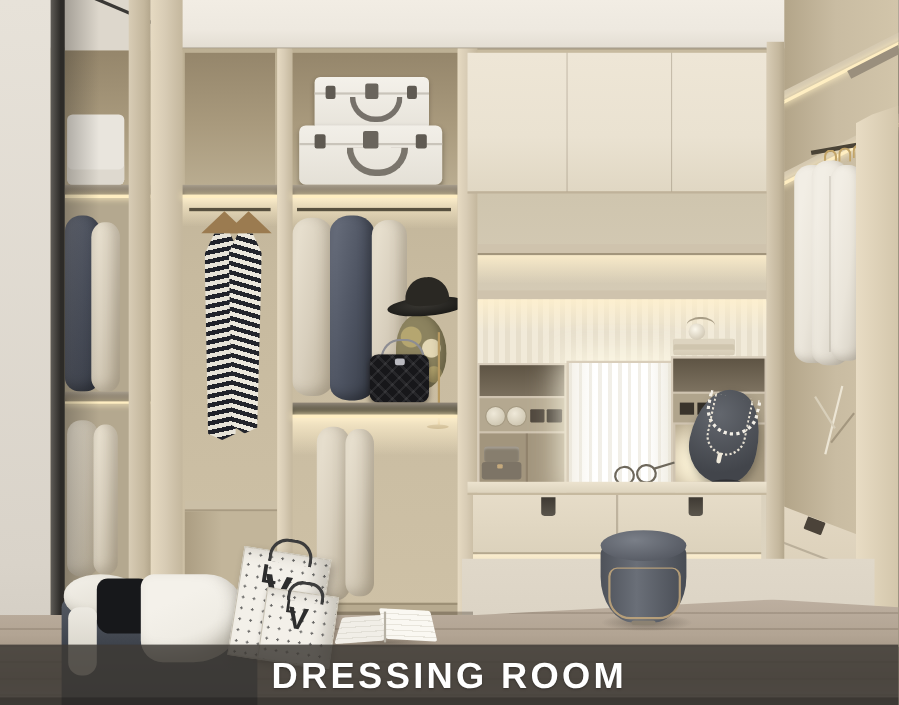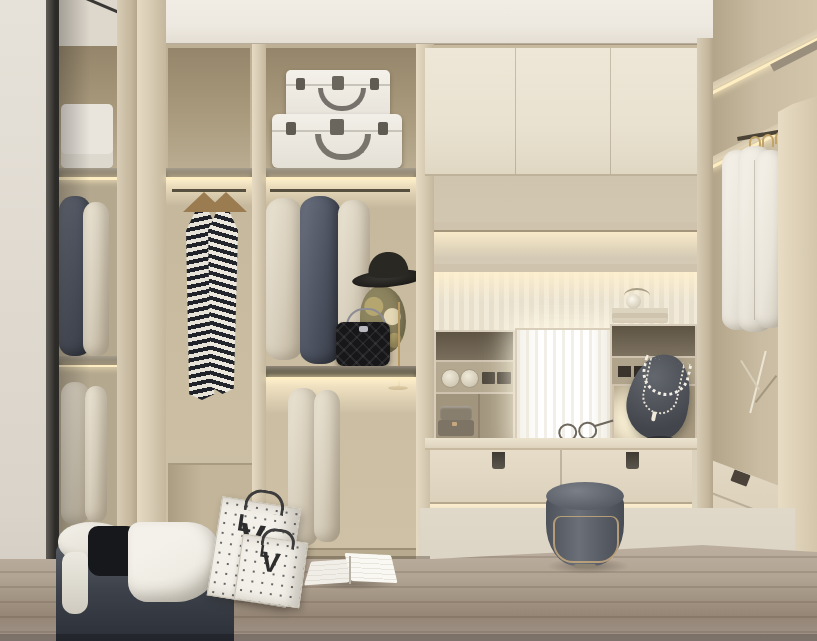--- a/index.html
+++ b/index.html
@@ -258,15 +258,18 @@
     </div>
   </div>
 
   <div class="abs" style="left:306px;top:578px;width:92px;height:12px;background:radial-gradient(ellipse,rgba(30,26,20,.3),rgba(30,26,20,0) 70%);"></div>
   <div class="abs" style="left:306px;top:548px;width:90px;height:40px;">
     <div class="abs" style="left:2px;top:12px;width:44px;height:24px;background:repeating-linear-gradient(180deg,#f1eee7 0 4px,#e2dfd6 4px 5px);transform:skewX(-20deg) rotate(-4deg);border-radius:2px;"></div>
     <div class="abs" style="left:42px;top:6px;width:46px;height:28px;background:repeating-linear-gradient(180deg,#faf8f2 0 4px,#e8e5dc 4px 5px);transform:skewX(16deg) rotate(3deg);border-radius:2px;"></div>
     <div class="abs" style="left:43px;top:8px;width:2px;height:28px;background:#b7b2a5;"></div>
   </div>
 
+  <div class="abs banner" style="left:0;top:586px;width:817px;height:55px;">
+    <span class="cap">DRESSING ROOM</span>
+  </div>
   <div class="abs" style="left:0;top:634px;width:817px;height:7px;background:rgba(0,0,0,.22);"></div>
 
 </div>
 
 </body></html>

